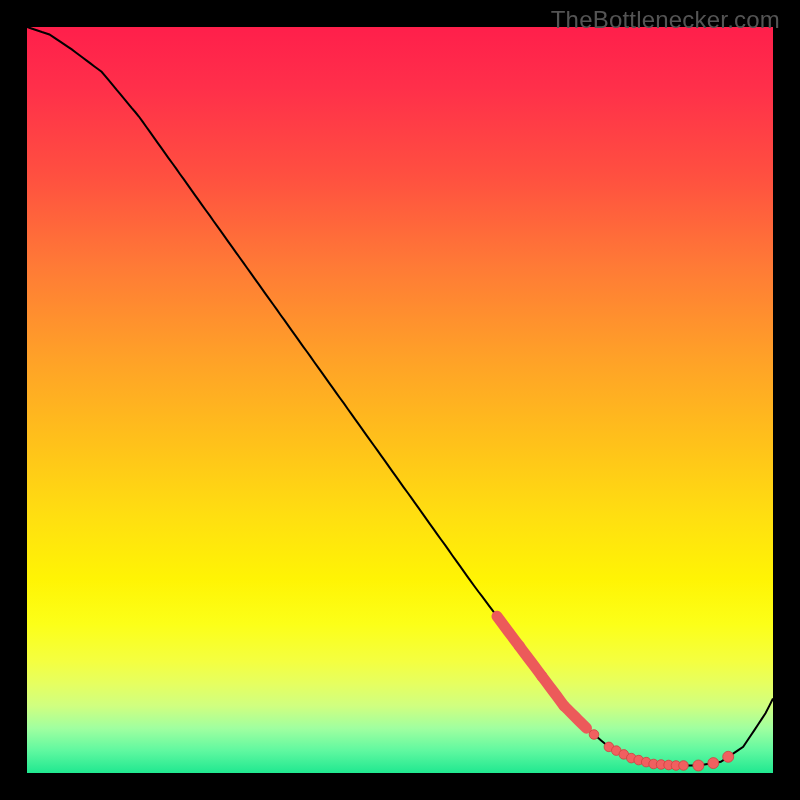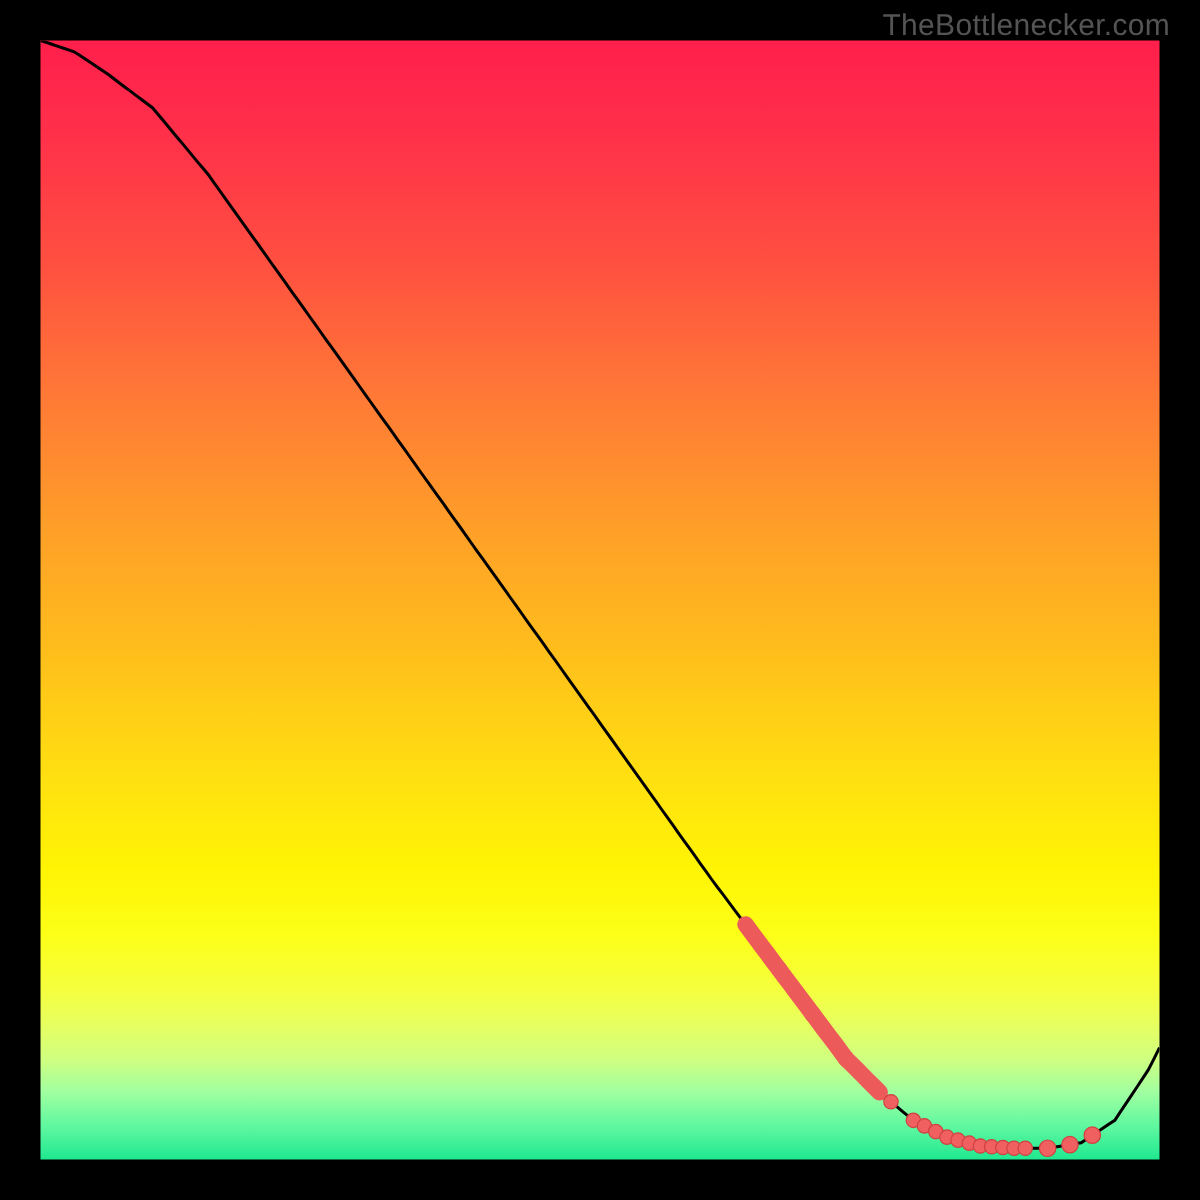--- a/index.html
+++ b/index.html
@@ -8,21 +8,21 @@
     height: 800px;
     background: #000;
     position: relative;
     font-family: Arial, Helvetica, sans-serif;
   }
   .watermark {
     position: absolute;
     top: 6px;
     right: 20px;
     color: #545454;
-    font-size: 20px;
+    font-size: 24px;
     font-weight: 400;
     letter-spacing: 0.2px;
     z-index: 10;
   }
   .plot-area {
     position: absolute;
     left: 27px;
     top: 27px;
     width: 746px;
     height: 746px;

